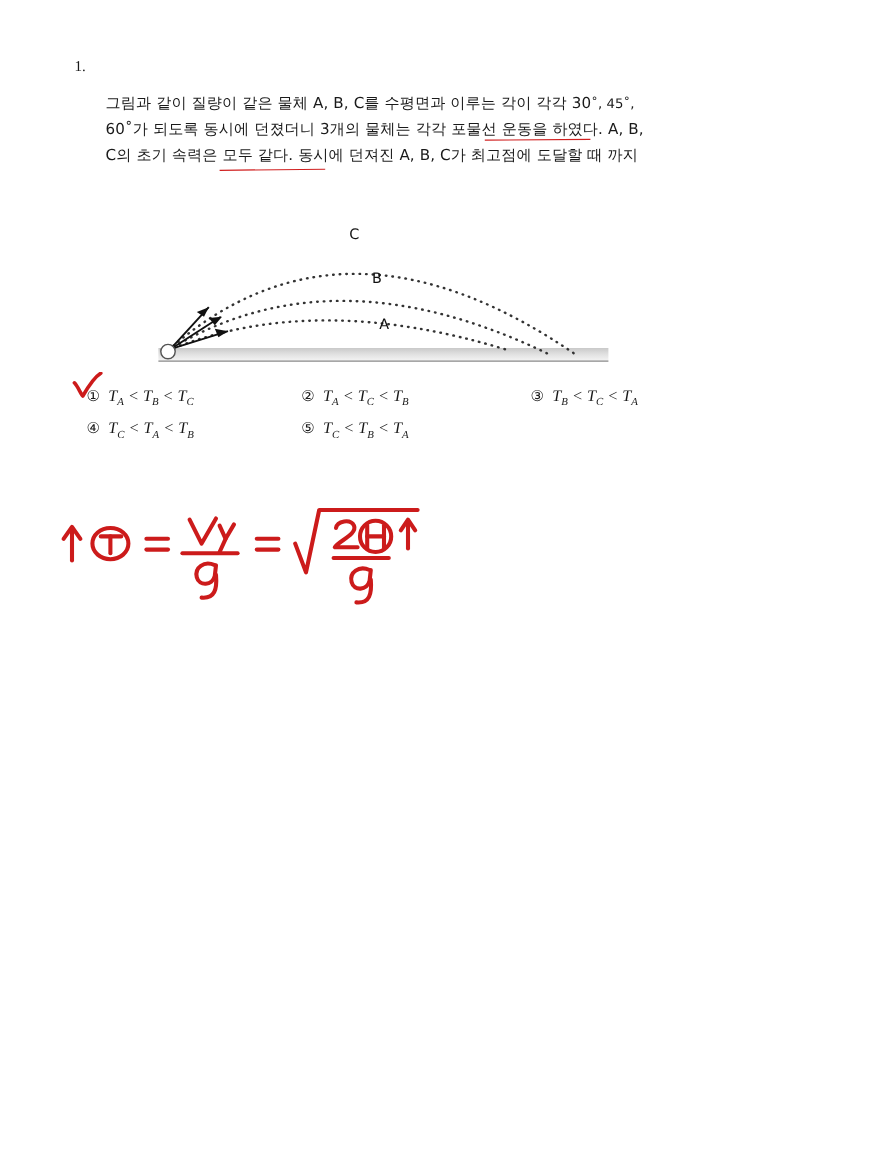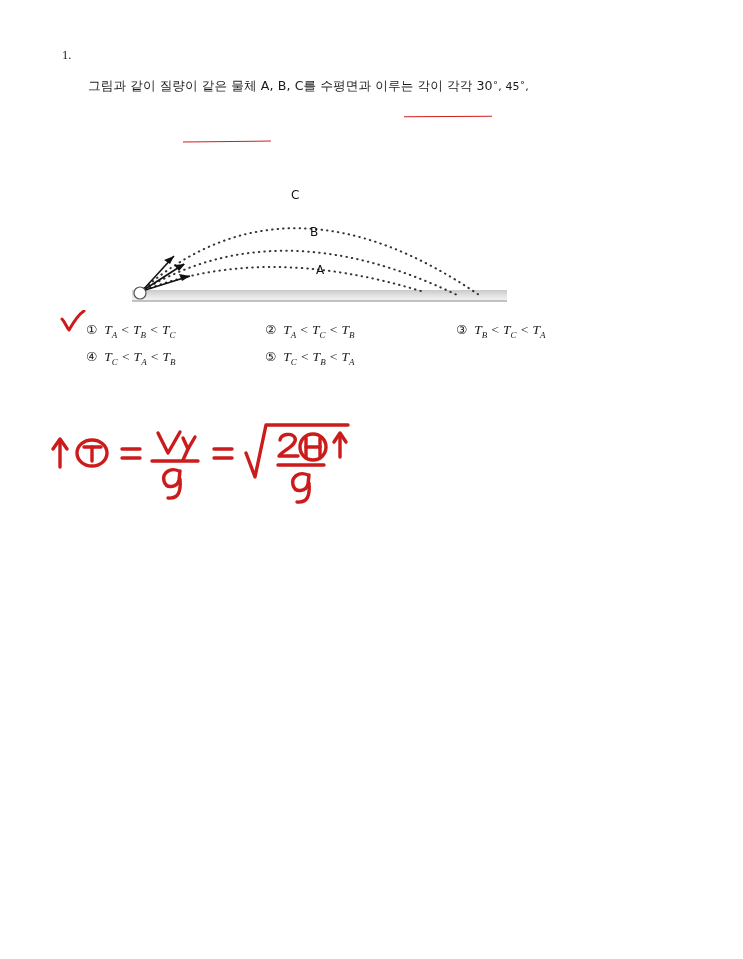--- a/index.html
+++ b/index.html
@@ -92,21 +92,21 @@
     font-size: 12px;
     color: #111;
   }
   .label-C { left: 229px; top: 20px; }
   .label-B { left: 248px; top: 57px; }
   .label-A { left: 254px; top: 95px; }
 
   
   .choices {
     position: absolute;
-    left: 58px;
+    left: 44px;
     top: 322px;
     width: 560px;
     font-size: 12.4px;
     font-family: "DejaVu Sans", sans-serif;
   }
   .choice-row {
     position: relative;
     height: 27px;
   }
   .choice {
@@ -151,20 +151,24 @@
 </head>
 <body>
 
 <div class="page">
 
   <div class="question-number">1.</div>
 
   <div class="question-body">
     <span class="ln">
       <span>그림과 같이 질량이 같은 물체 A, B, C를 수평면과 이루는 각이 각각 30</span><span class="deg">˚, 45˚,</span>
+    </span>
+    <span class="ln">60˚가 되도록 동시에 던졌더니 3개의 물체는 각각 포물선 운동을 하였다. A, B,</span>
+    <span class="ln">
+      <span>C의 초기 속력은 모두 같다. 동시에 던져진 A, B, C가 </span><span>최고점에 도달</span><span>할 때 까지</span>
     </span>
   </div>
 
   <div class="red-ul-1"></div>
   <div class="red-ul-2"></div>
 
   <div class="figure">
     <svg width="560" height="145" viewBox="0 0 560 145" xmlns="http://www.w3.org/2000/svg">
       <defs>
         <linearGradient id="groundGrad" x1="0" y1="0" x2="0" y2="1">

